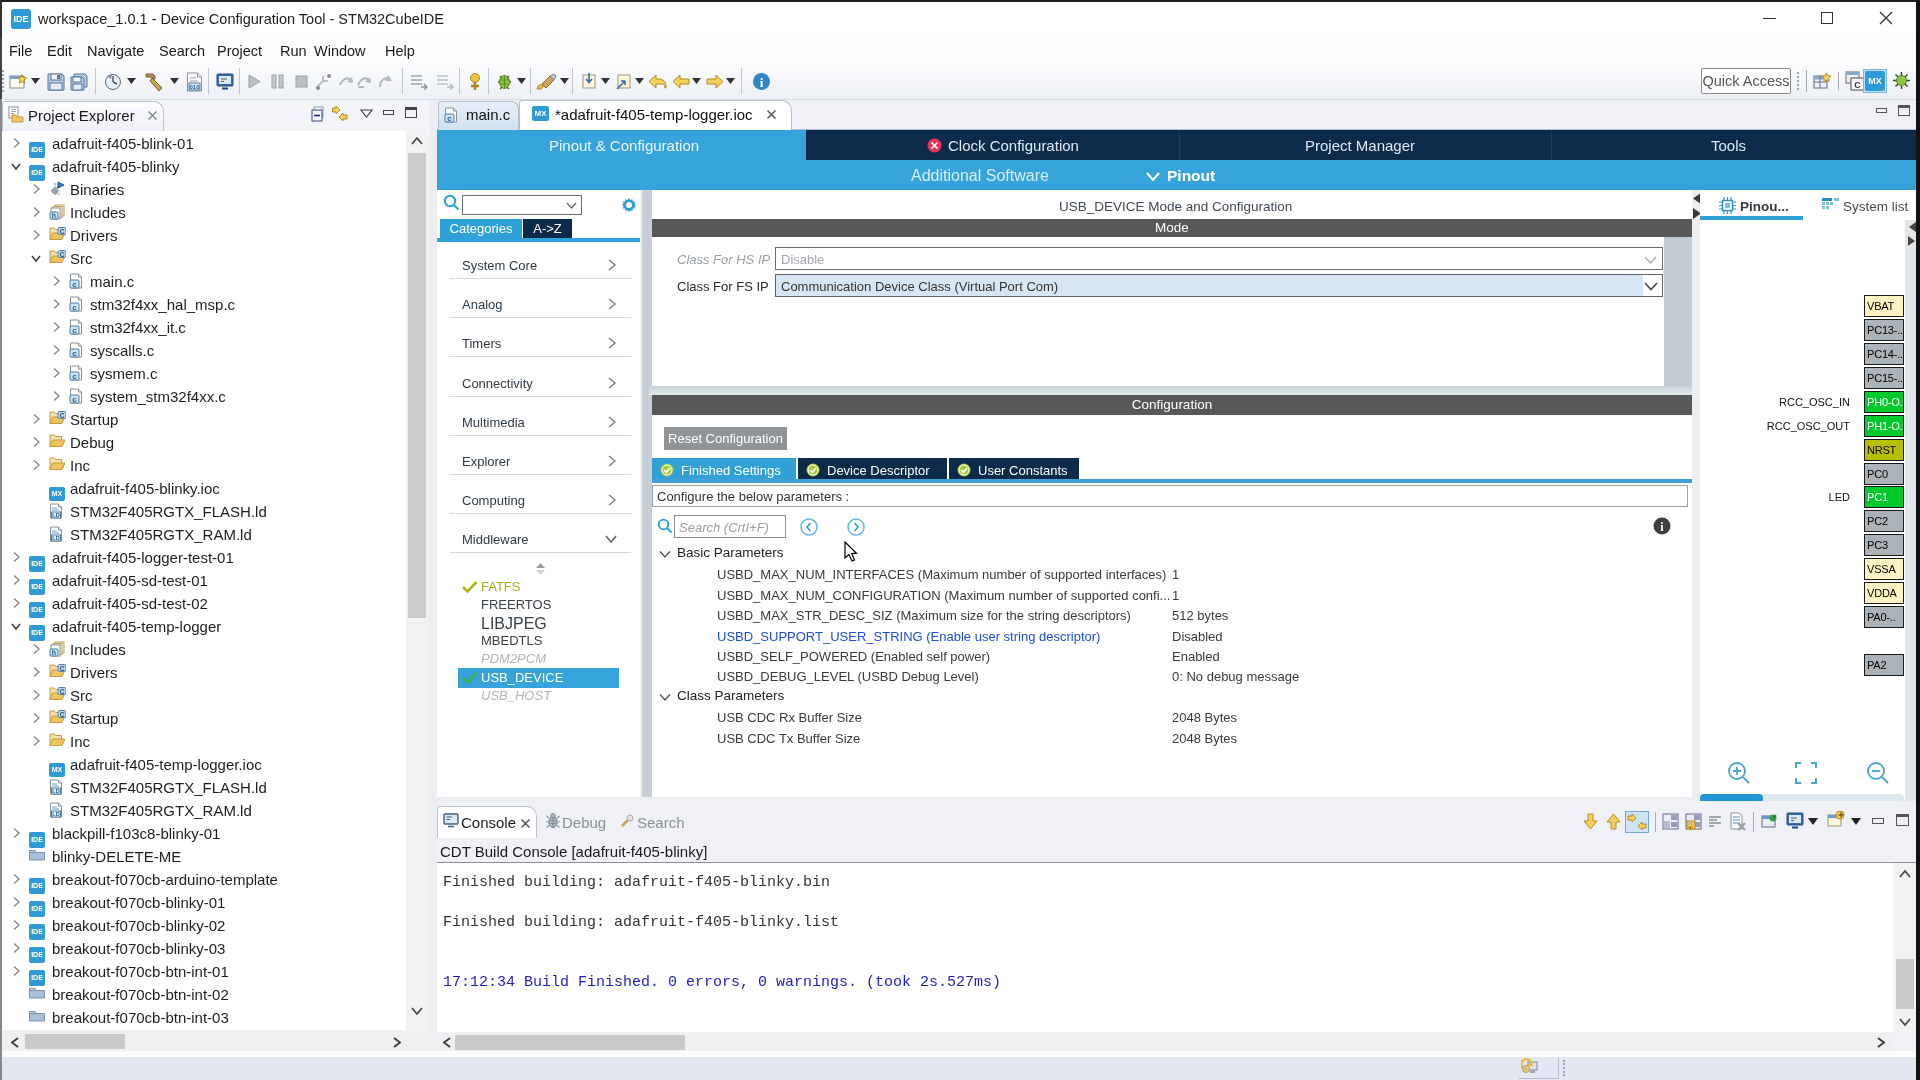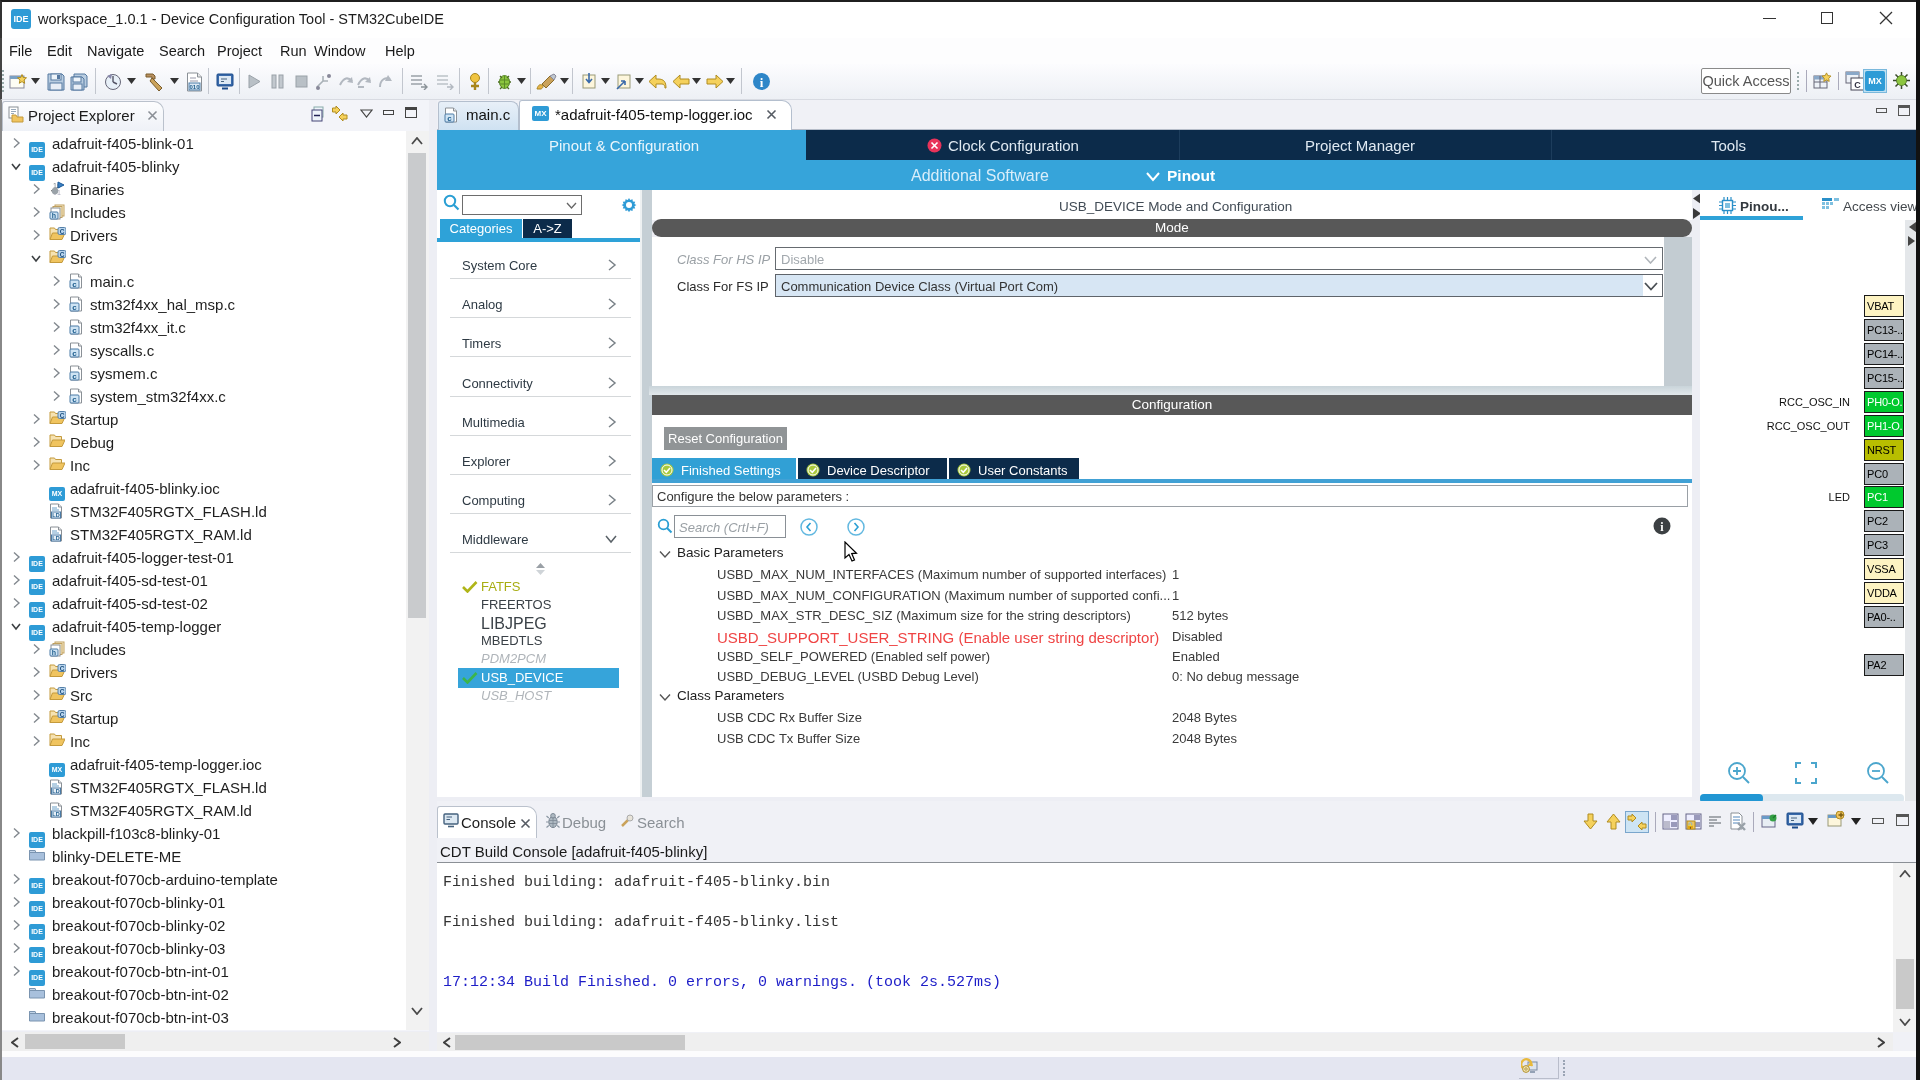--- a/index.html
+++ b/index.html
@@ -815,21 +815,21 @@
       </svg>
     </div>
     <div class="tx" style="left:481px;top:669.5px;font-size:13px;color:#ffffff;font-style:normal;">USB_DEVICE</div>
     <div class="tx" style="left:481px;top:687.6px;font-size:13px;color:#b0b5ba;font-style:italic;">USB_HOST</div>
   </div>
 
 <div class="abs" style="left:640px;top:190px;width:12px;height:607px;background:linear-gradient(90deg,#eef1f2 0 2px,#c5cfd5 2px);"></div>
 
 <div class="abs" style="left:652px;top:190px;width:1040px;height:30px;background:#ffffff;"></div>
 <div class="tx" style="left:1059px;top:199px;font-size:13.5px;color:#414b55;">USB_DEVICE Mode and Configuration</div>
-<div class="abs" style="left:652px;top:219px;width:1040px;height:18px;background:#585858;color:#fff;font-size:13.5px;text-align:center;line-height:18px;border-radius:9px;">Mode</div>
+<div class="abs" style="left:652px;top:219px;width:1040px;height:18px;background:#585858;color:#fff;font-size:13.5px;text-align:center;line-height:18px;">Mode</div>
 <div class="abs" style="left:652px;top:237px;width:1012px;height:149px;background:#ffffff;"></div>
 <div class="abs" style="left:1664px;top:237px;width:28px;height:149px;background:#c3ccd2;"></div>
 <div class="tx" style="left:677px;top:252px;font-size:13px;font-style:italic;color:#9aa0a5;">Class For HS IP</div>
 <div class="abs" style="left:775px;top:247px;width:888px;height:23px;border:1px solid #666b70;background:#ffffff;"></div>
 <div class="tx" style="left:781px;top:252px;font-size:13px;color:#a2a8ad;">Disable</div>
 <svg class="abs" style="left:1644px;top:256px;" width="13" height="8">
     <path d="M1,1 L6.5,7 L12,1" fill="none" stroke="#b0b5ba" stroke-width="1.6"></path>
   </svg>
 <div class="tx" style="left:677px;top:279px;font-size:13px;color:#2b2b2b;">Class For FS IP</div>
 <div class="abs" style="left:775px;top:274px;width:888px;height:23px;border:1px solid #5f646a;background:#ffffff;"></div>
@@ -894,21 +894,21 @@
         <path d="M1,1.5 L6,7 L11,1.5" fill="none" stroke="#555" stroke-width="1.4"></path>
       </svg>
     </div>
     <div class="tx" style="left:677px;top:545px;font-size:13.5px;color:#222;">Basic Parameters</div>
     <div class="tx" style="left:717px;top:567.4px;font-size:13px;color:#3a3a3a;">USBD_MAX_NUM_INTERFACES (Maximum number of supported interfaces)</div>
     <div class="tx" style="left:1172px;top:567.4px;font-size:13px;color:#3a3a3a;">1</div>
     <div class="tx" style="left:717px;top:587.8px;font-size:13px;color:#3a3a3a;">USBD_MAX_NUM_CONFIGURATION (Maximum number of supported confi...</div>
     <div class="tx" style="left:1172px;top:587.8px;font-size:13px;color:#3a3a3a;">1</div>
     <div class="tx" style="left:717px;top:608.1999999999999px;font-size:13px;color:#3a3a3a;">USBD_MAX_STR_DESC_SIZ (Maximum size for the string descriptors)</div>
     <div class="tx" style="left:1172px;top:608.1999999999999px;font-size:13px;color:#3a3a3a;">512 bytes</div>
-    <div class="tx" style="left:717px;top:628.5999999999999px;font-size:15px;color:#ef4444;">USBD_SUPPORT_USER_STRING (Enable user string descriptor)</div>
+    <div class="tx" style="left:717px;top:628.5999999999999px;font-size:13px;color:#1d4ed8;">USBD_SUPPORT_USER_STRING (Enable user string descriptor)</div>
     <div class="tx" style="left:1172px;top:628.5999999999999px;font-size:13px;color:#3a3a3a;">Disabled</div>
     <div class="tx" style="left:717px;top:648.9999999999999px;font-size:13px;color:#3a3a3a;">USBD_SELF_POWERED (Enabled self power)</div>
     <div class="tx" style="left:1172px;top:648.9999999999999px;font-size:13px;color:#3a3a3a;">Enabled</div>
     <div class="tx" style="left:717px;top:669.3999999999999px;font-size:13px;color:#3a3a3a;">USBD_DEBUG_LEVEL (USBD Debug Level)</div>
     <div class="tx" style="left:1172px;top:669.3999999999999px;font-size:13px;color:#3a3a3a;">0: No debug message</div>
     <div class="abs" style="left:659px;top:692.7999999999998px;">
       <svg width="12" height="9">
         <path d="M1,1.5 L6,7 L11,1.5" fill="none" stroke="#555" stroke-width="1.4"></path>
       </svg>
     </div>
@@ -944,21 +944,21 @@
       <svg width="17" height="15" viewBox="0 0 17 15">
         <rect x="0" y="0" width="10" height="3" fill="#2a8fc8"></rect>
         <rect x="0" y="4" width="3" height="3" fill="#7fc0e0"></rect>
         <rect x="4" y="4" width="3" height="3" fill="#7fc0e0"></rect>
         <rect x="8" y="4" width="3" height="3" fill="#7fc0e0"></rect>
         <rect x="12" y="0" width="5" height="3" fill="#7fc0e0"></rect>
         <rect x="0" y="8" width="3" height="3" fill="#7fc0e0"></rect>
         <rect x="4" y="8" width="3" height="3" fill="#7fc0e0"></rect>
       </svg>
     </div>
-  <div class="tx" style="left:1843px;top:199px;font-size:13.5px;color:#44494e;">Access view</div>
+  <div class="tx" style="left:1843px;top:199px;font-size:13.5px;color:#44494e;">System list</div>
   </div>
 <div class="abs" style="left:1700px;top:216px;width:103px;height:4px;background:#2ea2d8;"></div>
 <div class="abs" style="left:1700px;top:220px;width:205px;height:581px;background:#ffffff;"></div>
 <div id="pins">
     <div class="abs" style="left:1864px;top:295px;width:40px;height:22px;background:#fdf3c2;border:1px solid #1a1a1a;font-size:11px;color:#000;line-height:21px;padding-left:2px;letter-spacing:-0.2px;white-space:nowrap;overflow:hidden;">VBAT</div>
     <div class="abs" style="left:1864px;top:318.93px;width:40px;height:22px;background:#abb2b8;border:1px solid #1a1a1a;font-size:11px;color:#000;line-height:21px;padding-left:2px;letter-spacing:-0.2px;white-space:nowrap;overflow:hidden;">PC13-..</div>
     <div class="abs" style="left:1864px;top:342.86px;width:40px;height:22px;background:#abb2b8;border:1px solid #1a1a1a;font-size:11px;color:#000;line-height:21px;padding-left:2px;letter-spacing:-0.2px;white-space:nowrap;overflow:hidden;">PC14-..</div>
     <div class="abs" style="left:1864px;top:366.78999999999996px;width:40px;height:22px;background:#abb2b8;border:1px solid #1a1a1a;font-size:11px;color:#000;line-height:21px;padding-left:2px;letter-spacing:-0.2px;white-space:nowrap;overflow:hidden;">PC15-..</div>
     <div class="abs" style="left:1864px;top:390.72px;width:40px;height:22px;background:#00c92e;border:1px solid #1a1a1a;font-size:11px;color:#fff;line-height:21px;padding-left:2px;letter-spacing:-0.2px;white-space:nowrap;overflow:hidden;">PH0-O..</div>
     <div class="tx" style="left:1853px;top:395.72px;font-size:11px;color:#111;transform:translateX(-100%);">RCC_OSC_IN&nbsp;</div>

